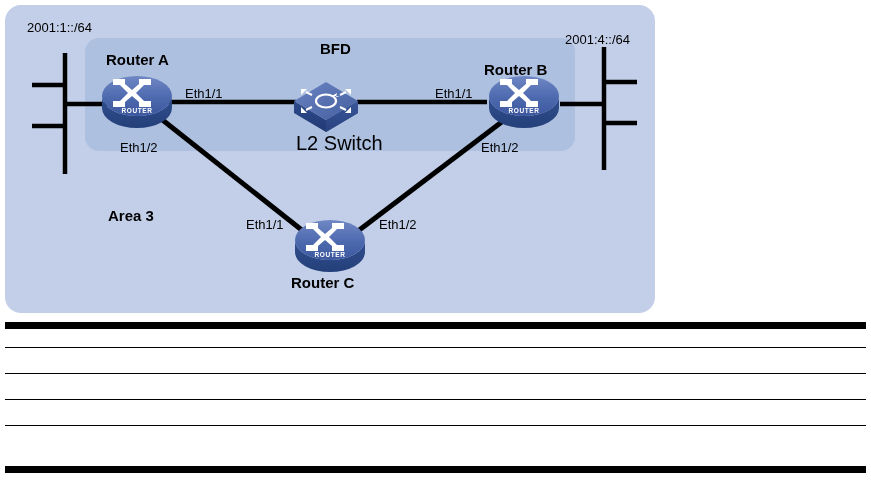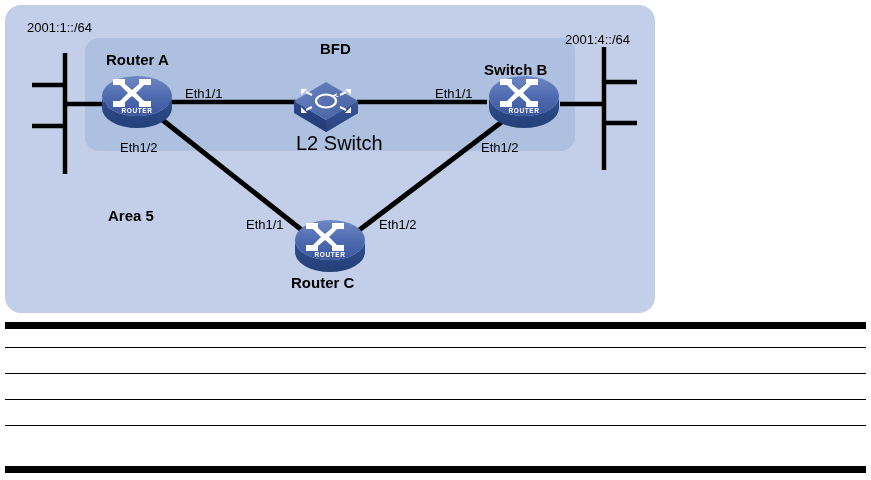--- a/index.html
+++ b/index.html
@@ -197,27 +197,27 @@
   </svg>
 
   <div class="lbl lbl-plain" style="left:27px; top:21px;">2001:1::/64</div>
 
   <div class="lbl lbl-plain" style="left:565px; top:21px;margin-top:12px;">2001:4::/64</div>
 
   <div class="lbl lbl-bold" style="left:307px; top:41px;margin-left:13px;">BFD</div>
 
   <div class="lbl lbl-bold" style="left:106px; top:52px;">Router A</div>
 
-  <div class="lbl lbl-bold" style="left:484px; top:62px;">Switch B</div>
+  <div class="lbl lbl-bold" style="left:484px; top:62px;">Router B</div>
 
   <div class="lbl lbl-bold" style="left:291px; top:275px;">Router C</div>
 
   <div class="lbl lbl-plain" style="left:296px; top:133px; font-size:20px;">L2 Switch</div>
 
-  <div class="lbl lbl-bold" style="left:108px; top:208px;">Area 5</div>
+  <div class="lbl lbl-bold" style="left:108px; top:208px;">Area 3</div>
 
   <div class="lbl lbl-plain" style="left:185px; top:87px;">Eth1/1</div>
   <div class="lbl lbl-plain" style="left:120px; top:141px;">Eth1/2</div>
 
   <div class="lbl lbl-plain" style="left:435px; top:87px;">Eth1/1</div>
   <div class="lbl lbl-plain" style="left:481px; top:141px;">Eth1/2</div>
 
   <div class="lbl lbl-plain" style="left:246px; top:218px;">Eth1/1</div>
   <div class="lbl lbl-plain" style="left:379px; top:218px;">Eth1/2</div>
 

